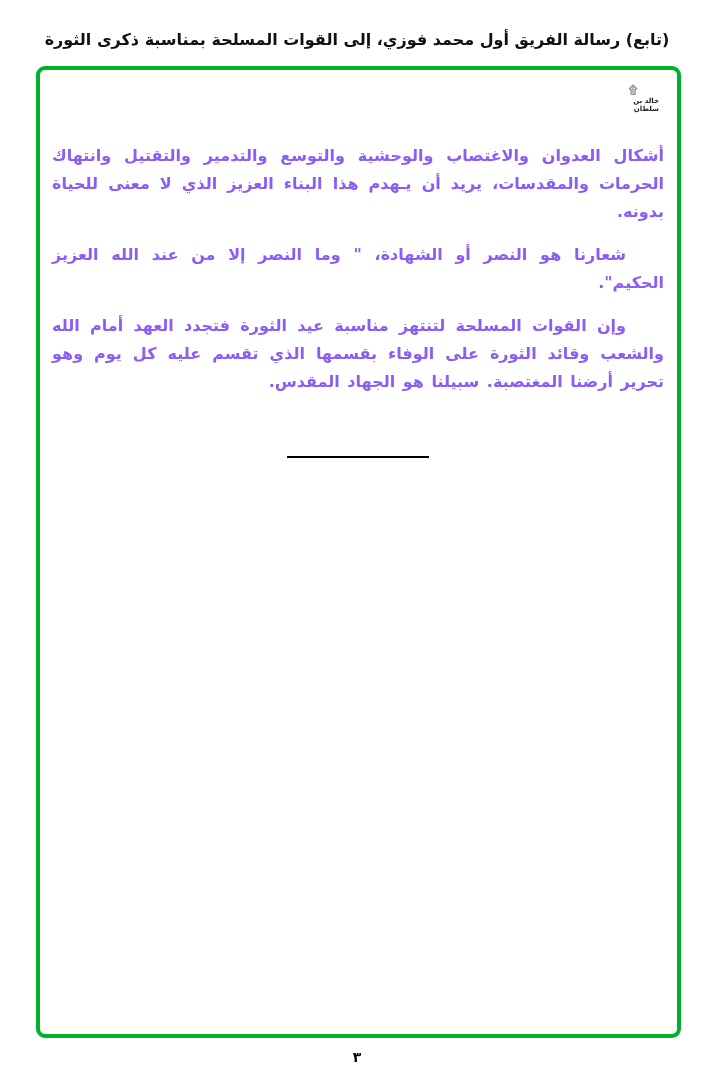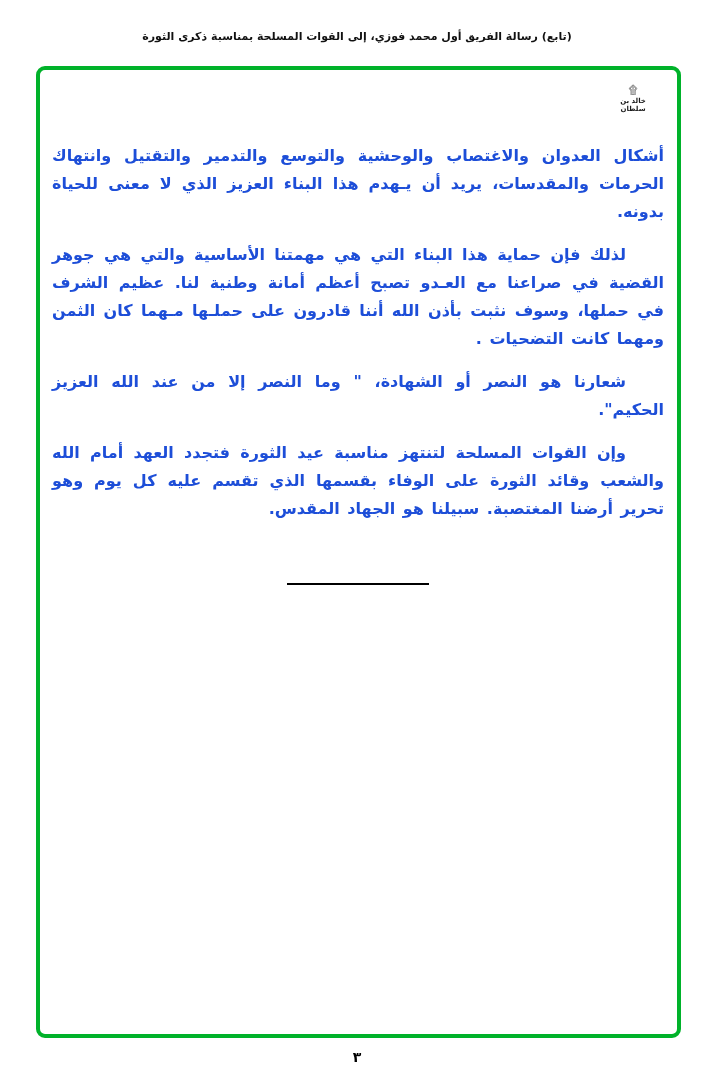--- a/index.html
+++ b/index.html
@@ -13,21 +13,21 @@
   .page {
     position: relative;
     width: 714px; height: 1081px;
     background: #ffffff;
   }
   .page-header {
     position: absolute;
     top: 30px; left: 0; right: 0;
     direction: rtl;
     text-align: center;
-    font-size: 11px;
+    font-size: 16px;
     font-weight: bold;
     color: #111;
     letter-spacing: 0;
   }
   .green-box {
     position: absolute;
     top: 66px; left: 36px;
     width: 645px; height: 972px;
     border: 4px solid #00b22a;
     border-radius: 9px;
@@ -46,30 +46,31 @@
     line-height: 12px;
     letter-spacing: -1px;
     color: #222;
   }
   .stamp-text {
     font-size: 7px;
     font-weight: bold;
     line-height: 8px;
     margin-top: 1px;
     color: #1a1a1a;
+    text-align: right;
   }
   .content {
     position: absolute;
     top: 72px; left: 12px; right: 13px;
     direction: rtl;
   }
   .para {
     font-size: 16px;
     font-weight: bold;
-    color: #1d4ed8;
+    color: #8b5cf6;
     line-height: 28px;
     text-align: justify;
     margin-bottom: 15px;
     word-spacing: 2px;
   }
   .para.indent { text-indent: 38px; }
   .divider {
     width: 142px;
     height: 2px;
     background: #000;
@@ -93,21 +94,20 @@
 
   <div class="green-box" style="border-color: rgb(0, 178, 42);">
 
     <div class="stamp">
       <div class="crest">۩</div>
       <div class="stamp-text">خالد بن سلطان</div>
     </div>
 
     <div class="content">
       <p class="para">أشكال العدوان والاغتصاب والوحشية والتوسع والتدمير والتقتيل وانتهاك الحرمات والمقدسات، يريد أن يـهدم هذا البناء العزيز الذي لا معنى للحياة بدونه.</p>
-      <p class="para indent">لذلك فإن حماية هذا البناء التي هي مهمتنا الأساسية والتي هي جوهر القضية في صراعنا مع العـدو تصبح أعظم أمانة وطنية لنا. عظيم الشرف في حملها، وسوف نثبت بأذن الله أننا قادرون على حملـها مـهما كان الثمن ومهما كانت التضحيات .</p>
       <p class="para indent">شعارنا هو النصر أو الشهادة، " وما النصر إلا من عند الله العزيز الحكيم".</p>
       <p class="para indent">وإن القوات المسلحة لتنتهز مناسبة عيد الثورة فتجدد العهد أمام الله والشعب وقائد الثورة على الوفاء بقسمها الذي تقسم عليه كل يوم وهو تحرير أرضنا المغتصبة. سبيلنا هو الجهاد المقدس.</p>
 
       <div class="divider"></div>
     </div>
 
   </div>
 
   <div class="page-number">٣</div>
 

